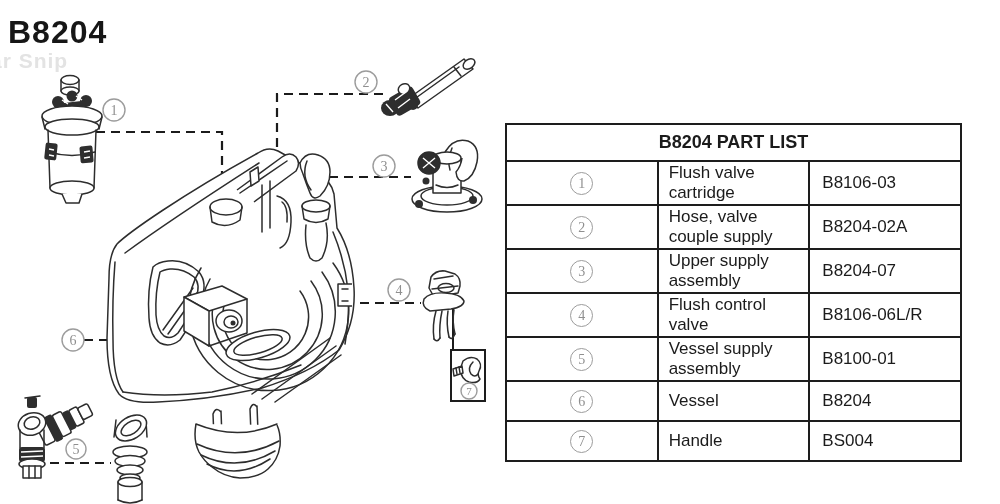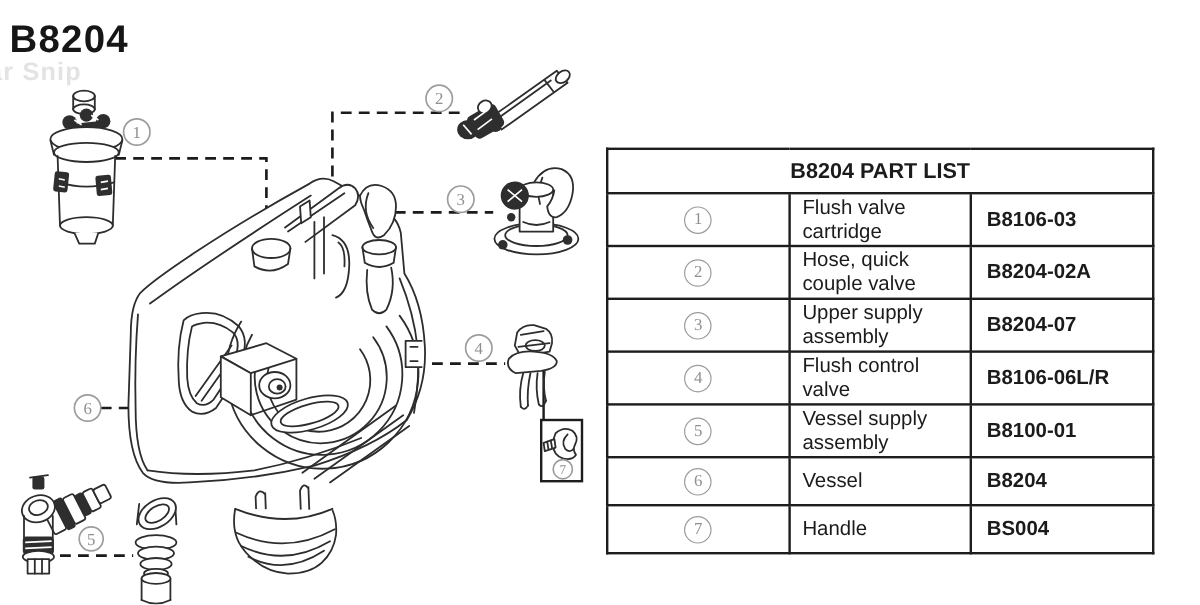--- a/index.html
+++ b/index.html
@@ -27,21 +27,21 @@
   svg .co-num.small{font-size:11px;}
   .parts-table{
     position:absolute;left:505px;top:123px;width:457px;
     border-collapse:collapse;table-layout:fixed;background:#fff;padding-left:20px;
   }
   .parts-table th,.parts-table td{border:2px solid #1d1d1d;color:#1b1b1b;}
   .parts-table th{height:33px;font-size:18px;font-weight:600;text-align:center;}
   .parts-table td{height:36px;font-size:17px;}
   td.c-num{width:36px;text-align:center;}
   td.c-desc{width:276px;padding-left:10px;border-radius:19px;}
-  td.c-part{width:141px;padding-left:12px;font-weight:bold;}
+  td.c-part{width:141px;padding-left:12px;}
   .circ{
     display:inline-block;width:21px;height:21px;line-height:21px;
     border:1.5px solid #9c9c9c;border-radius:50%;
     color:#8f8f8f;font-size:14px;font-family:"Liberation Serif",serif;text-align:center;
   }
 </style>
 </head>
 <body>
 
 <div class="page-title">B8204</div>
@@ -252,21 +252,21 @@
     </tr>
   </thead>
   <tbody>
     <tr>
       <td class="c-num"><span class="circ">1</span></td>
       <td class="c-desc">Flush valve cartridge</td>
       <td class="c-part">B8106-03</td>
     </tr>
     <tr>
       <td class="c-num"><span class="circ">2</span></td>
-      <td class="c-desc">Hose, quick couple valve</td>
+      <td class="c-desc">Hose, valve couple supply</td>
       <td class="c-part">B8204-02A</td>
     </tr>
     <tr>
       <td class="c-num"><span class="circ">3</span></td>
       <td class="c-desc">Upper supply assembly</td>
       <td class="c-part">B8204-07</td>
     </tr>
     <tr>
       <td class="c-num"><span class="circ">4</span></td>
       <td class="c-desc">Flush control valve</td>

